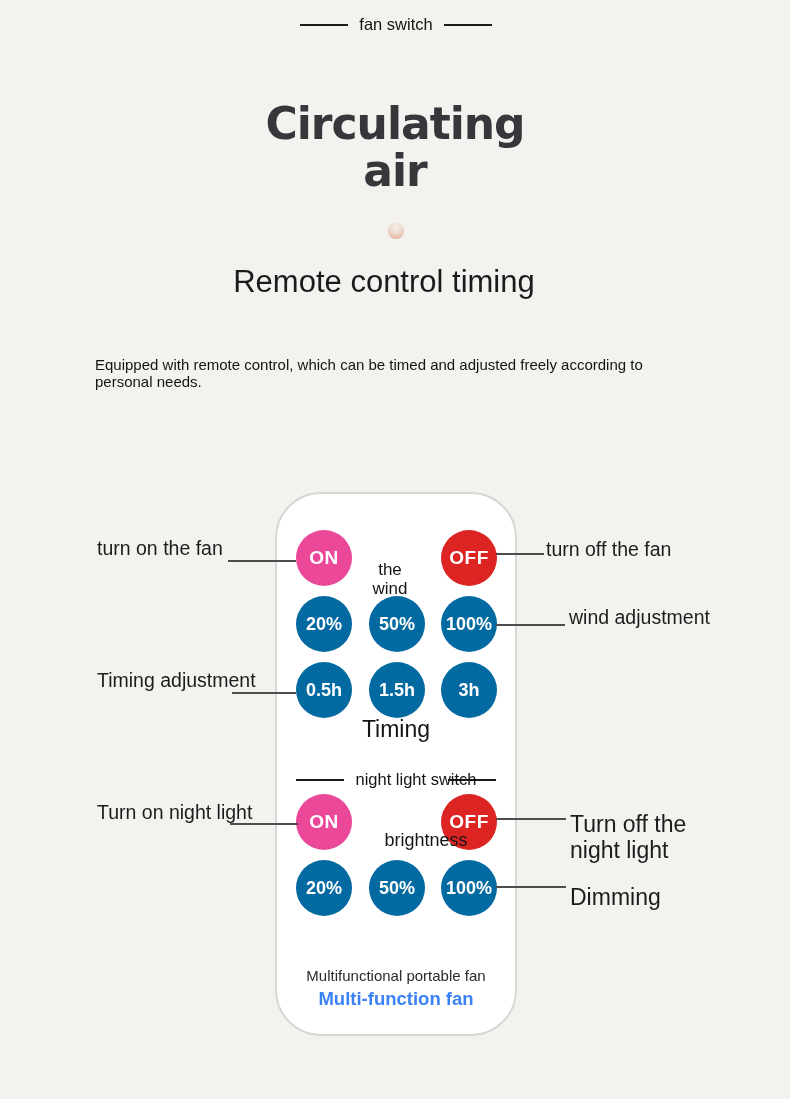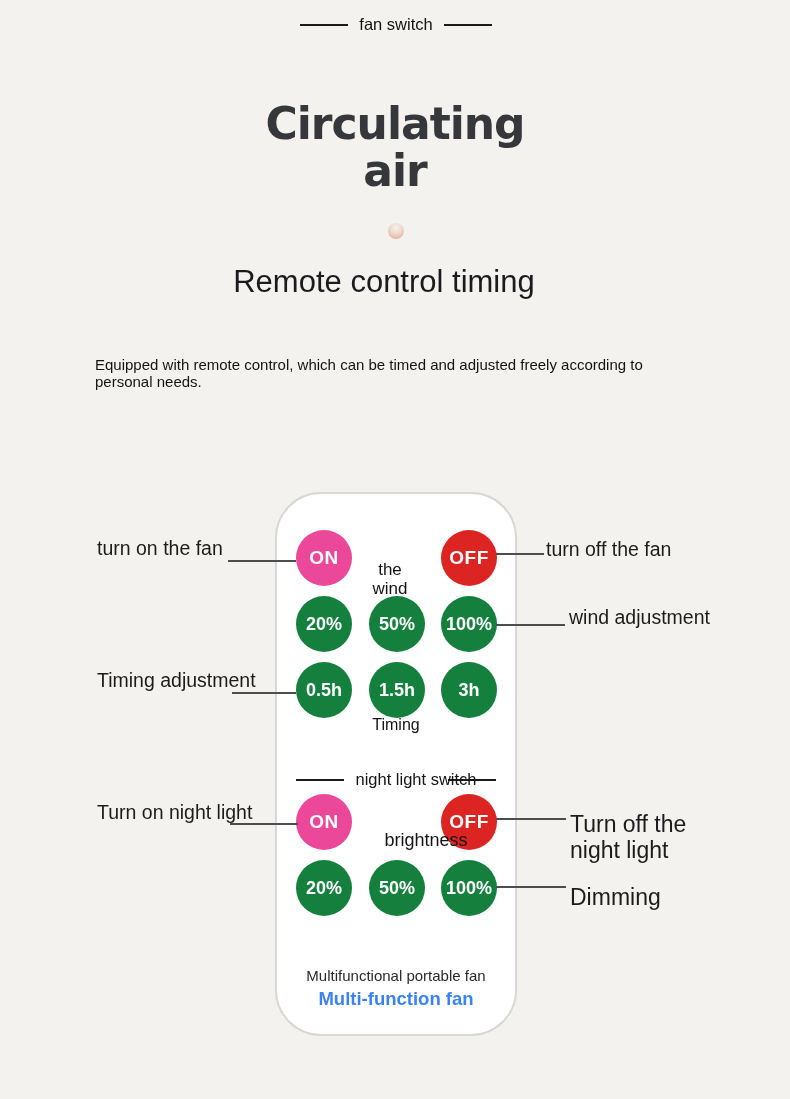--- a/index.html
+++ b/index.html
@@ -45,27 +45,27 @@
   .switch-header .hline{height:2px;width:48px;background:#1a1a1a;flex:none;}
   .switch-header .hline.overlap{margin-left:-40px;}
   .switch-header span{position:relative;z-index:0;}
   .btn{
     position:absolute;width:56px;height:56px;border-radius:50%;
     display:flex;align-items:center;justify-content:center;
     color:#fff;font-weight:bold;font-size:19px;letter-spacing:0.5px;
   }
   .btn.green{background:#ec4899;}
   .btn.red{background:#dc2422;}
-  .btn.gray{background:#15803d;font-size:18px;letter-spacing:0;}
+  .btn.gray{background:#0369a1;font-size:18px;letter-spacing:0;}
   .col1{left:19px;} .col2{left:92px;} .col3{left:164px;}
   .rowfan{top:36px;} .rowwind{top:102px;} .rowtimer{top:168px;}
   .rownight{top:300px;} .rowbright{top:366px;}
   .inner-label{position:absolute;left:0;right:0;text-align:center;color:#141414;}
   .the-wind{top:66px;right:12px;font-size:17px;line-height:19px;}
-  .timing-label{top:222px;font-size:16px;}
+  .timing-label{top:222px;font-size:23px;}
   .brightness-label{top:336px;padding-left:60px;font-size:18px;box-sizing:border-box;}
   .footer1{top:473px;font-size:15px;color:#2a2a2a;}
   .footer2{top:494px;font-size:18.5px;font-weight:bold;color:#3b82f6;}
   
   .ann-label{position:absolute;font-size:19.5px;color:#1c1c1c;white-space:nowrap;}
   .ann-label.big{font-size:23px;line-height:26px;white-space:normal;width:160px;margin-top:20px;}
   .ann-line{position:absolute;height:1.5px;background:#4d4d4d;z-index:2;}
 </style>
 </head>
 <body>

